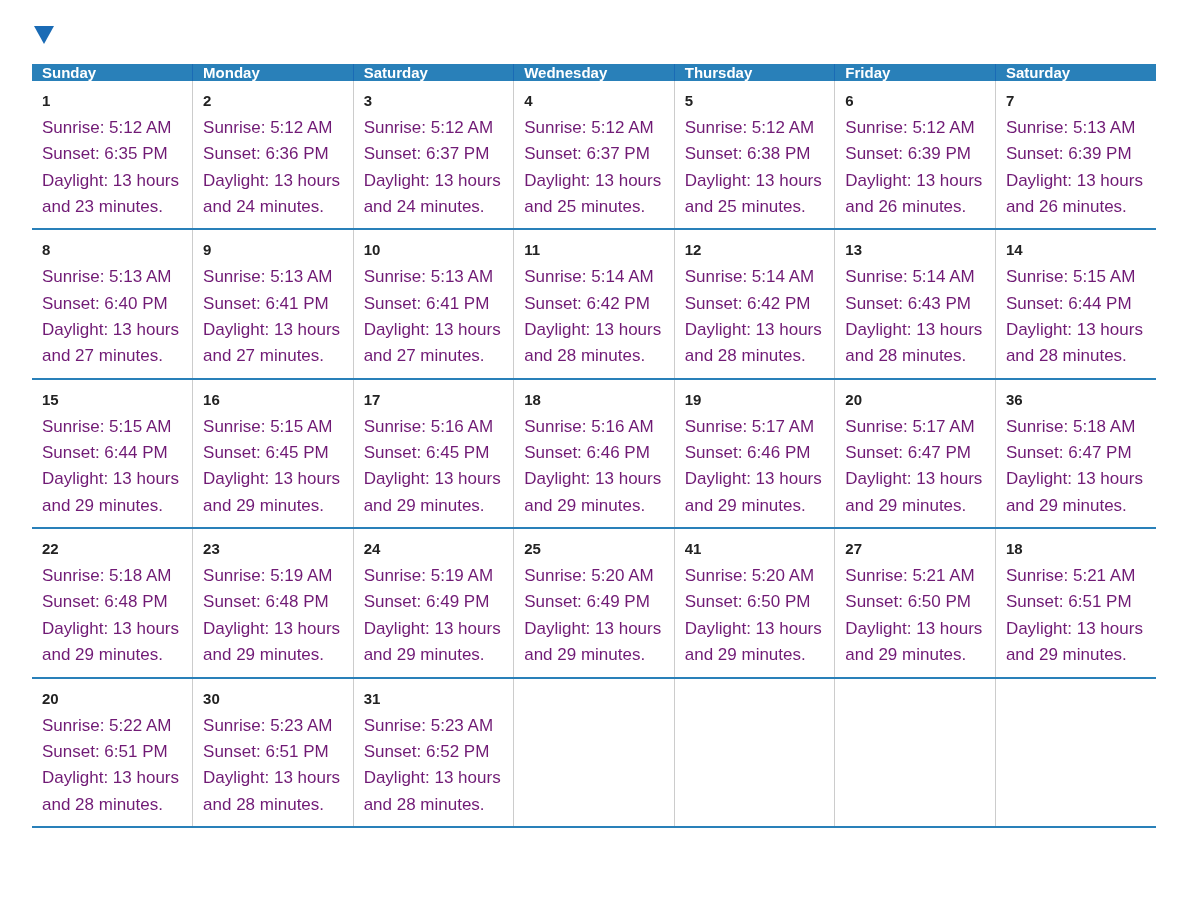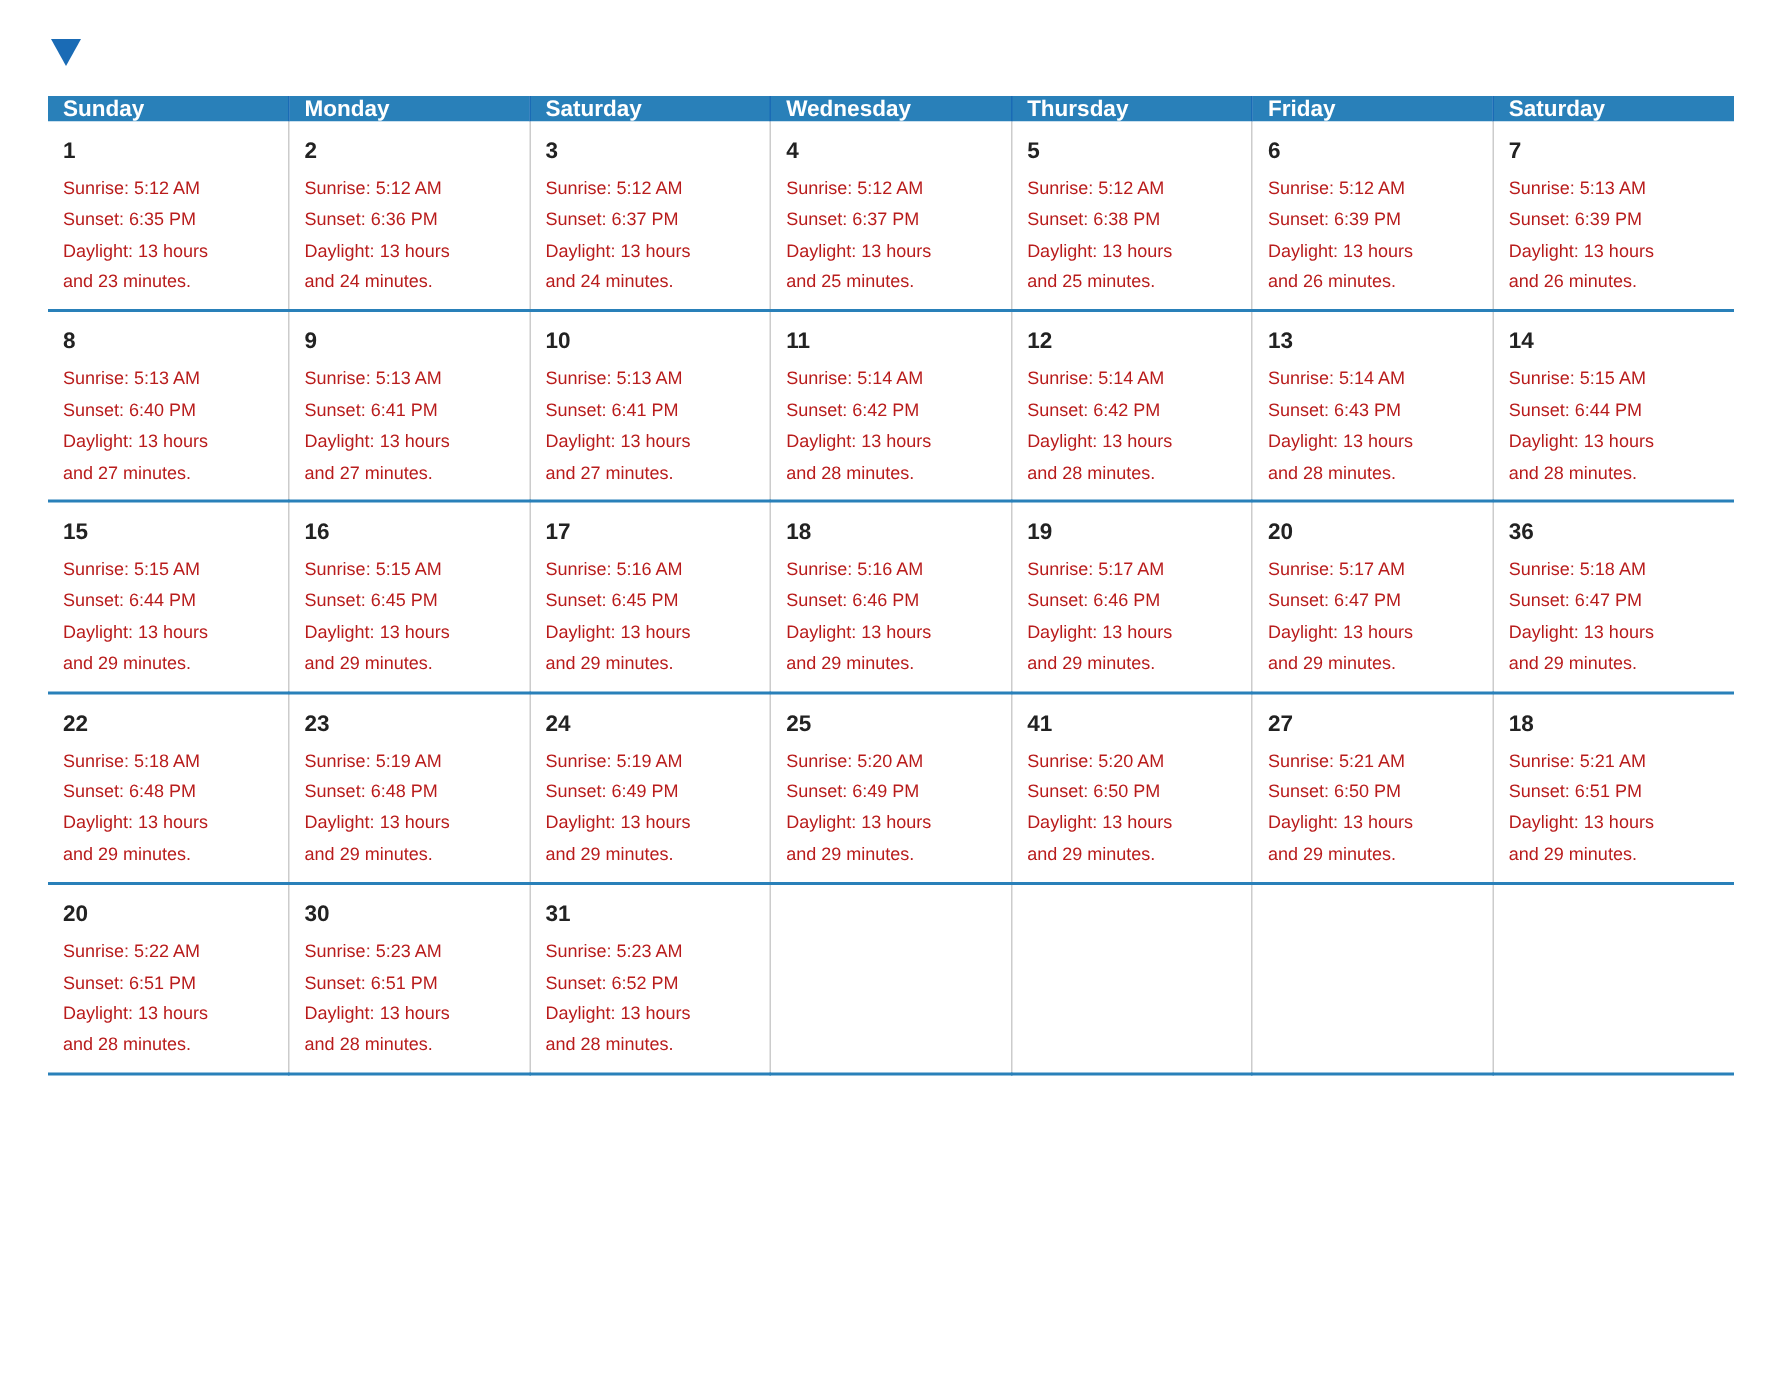--- a/index.html
+++ b/index.html
@@ -83,22 +83,22 @@
       min-height: 90px;
     }
     tbody tr td:last-child { border-right: none; }
     .day-number {
       font-size: 15px;
       font-weight: 600;
       display: block;
       margin-bottom: 2px;
     }
     .day-info {
-      font-size: 12px;
-      color: #b91c1c;
+      font-size: 17px;
+      color: #701a75;
       line-height: 1.55;
     }
     .empty-cell { background: #fff; }
   </style>
 </head>
 <body>
 
 <div class="header-area">
   <div class="logo">
     <div class="logo-text">

